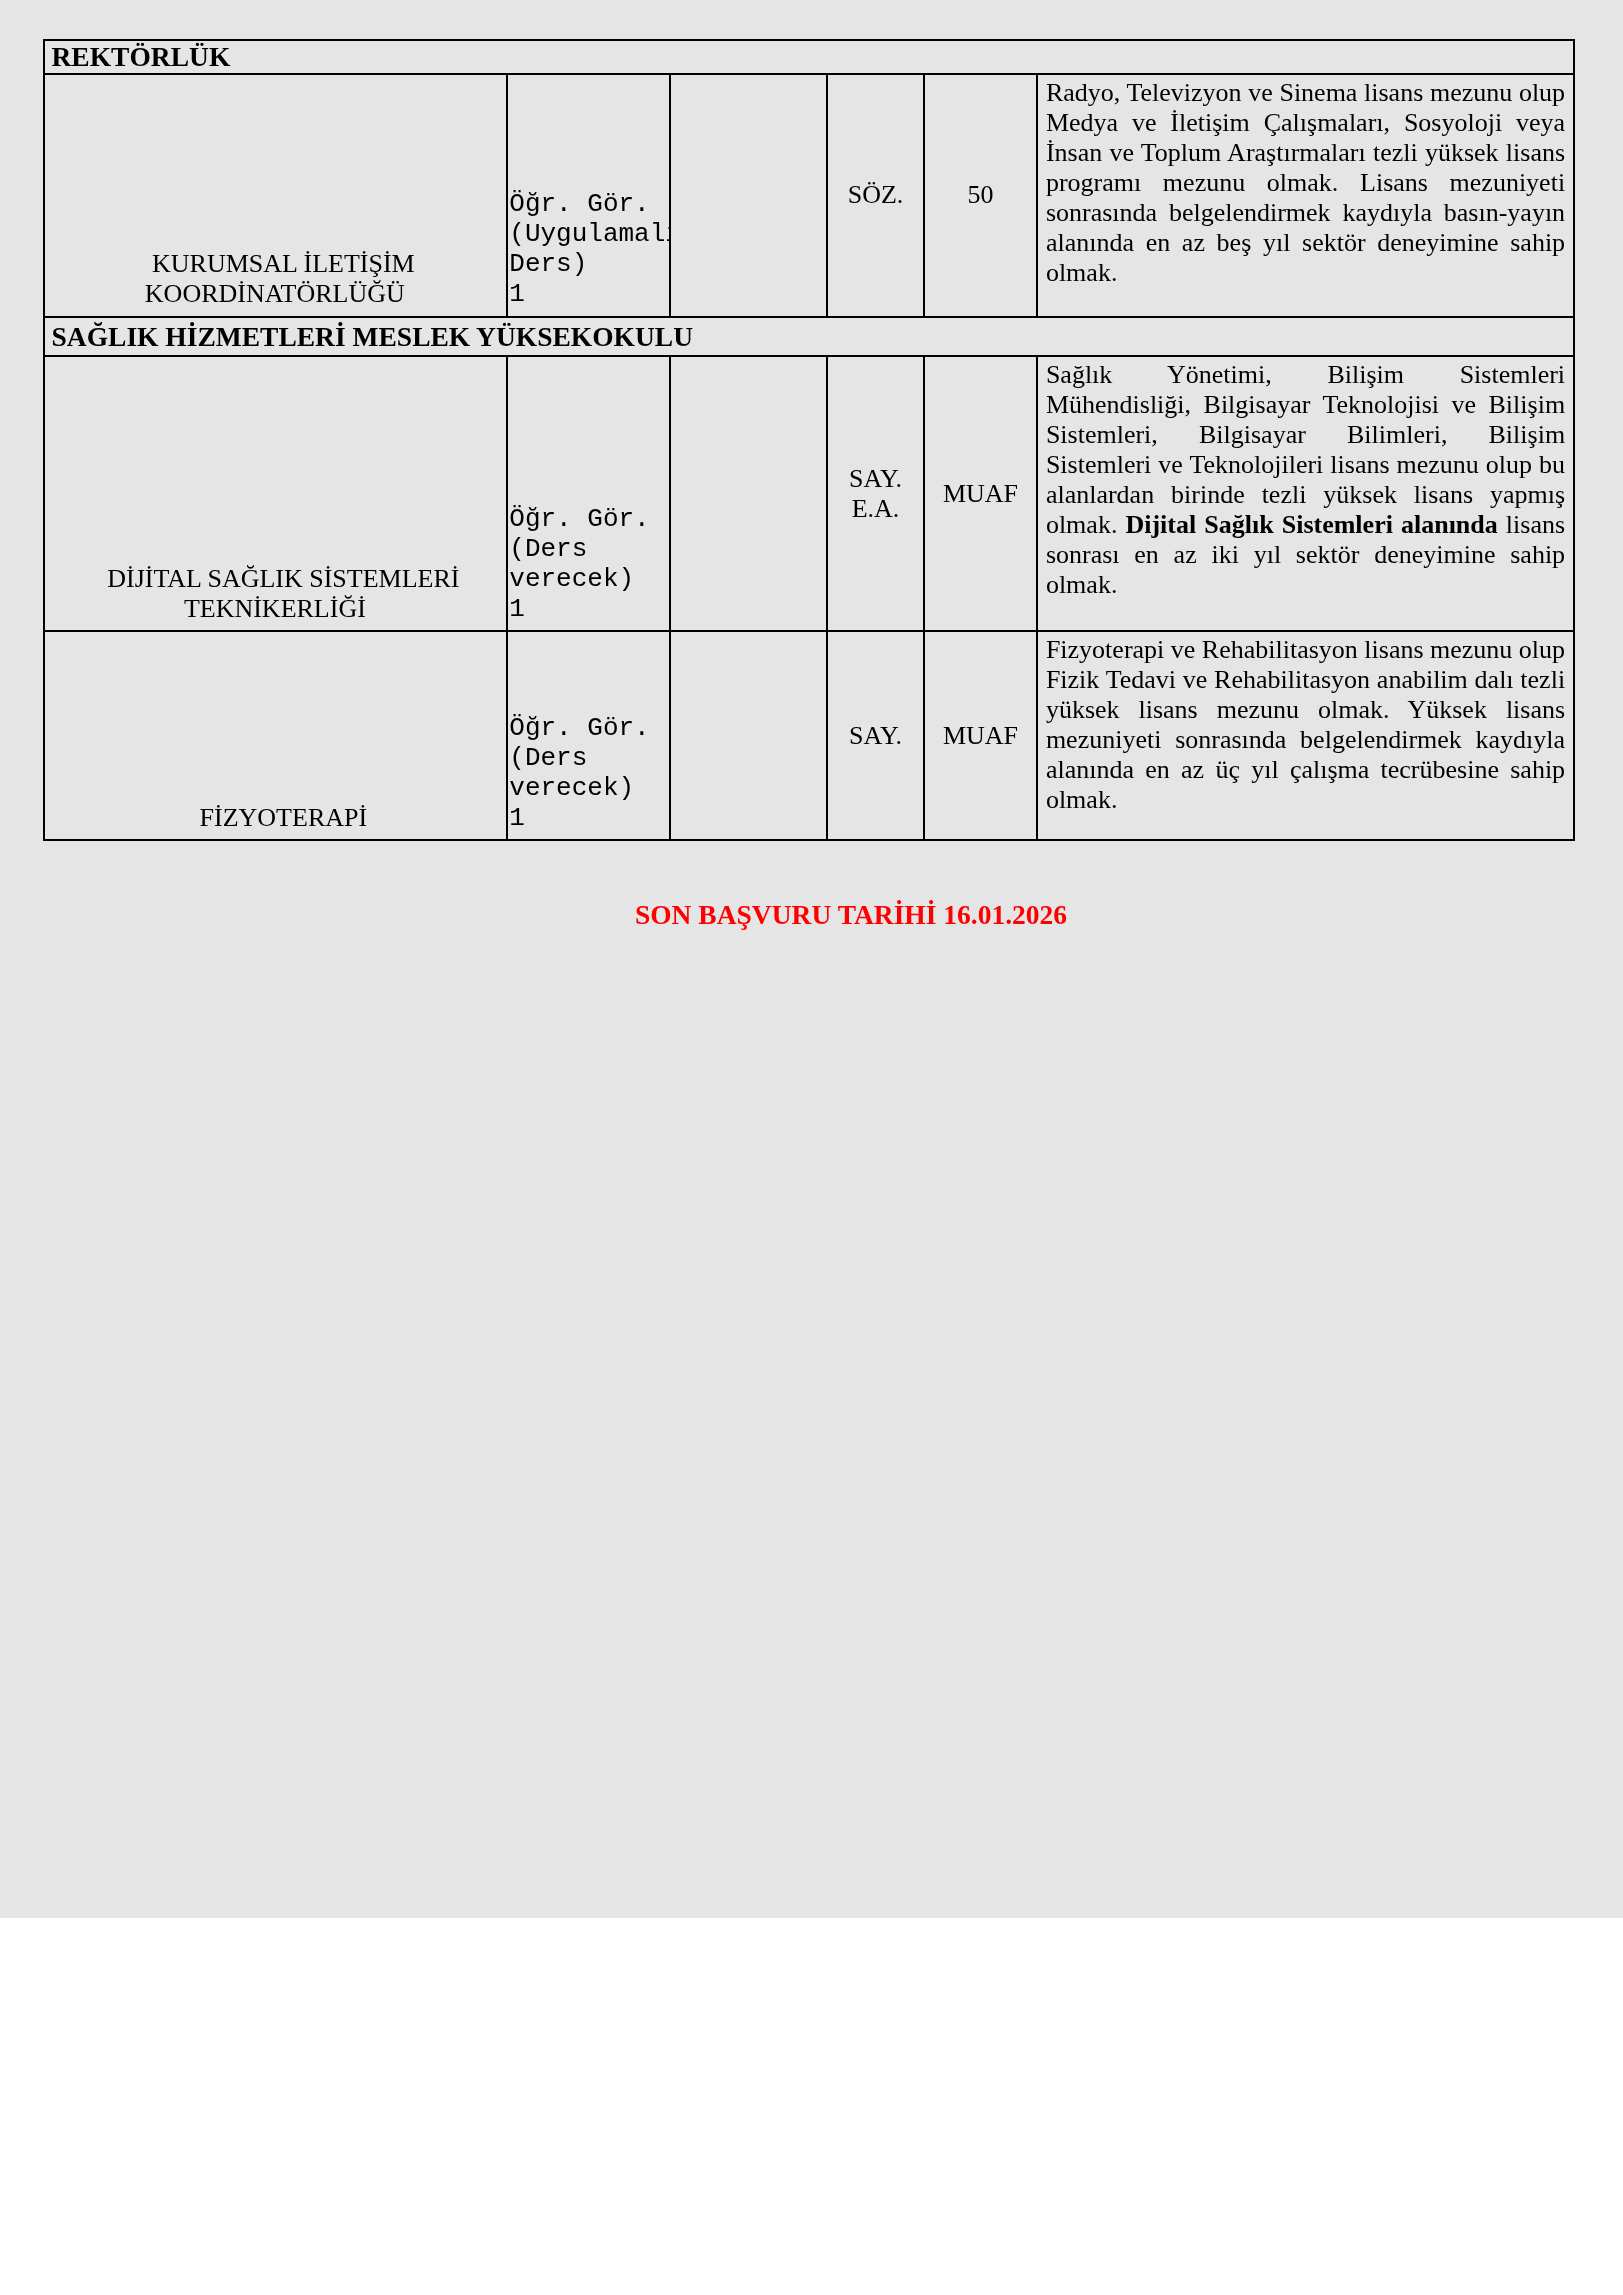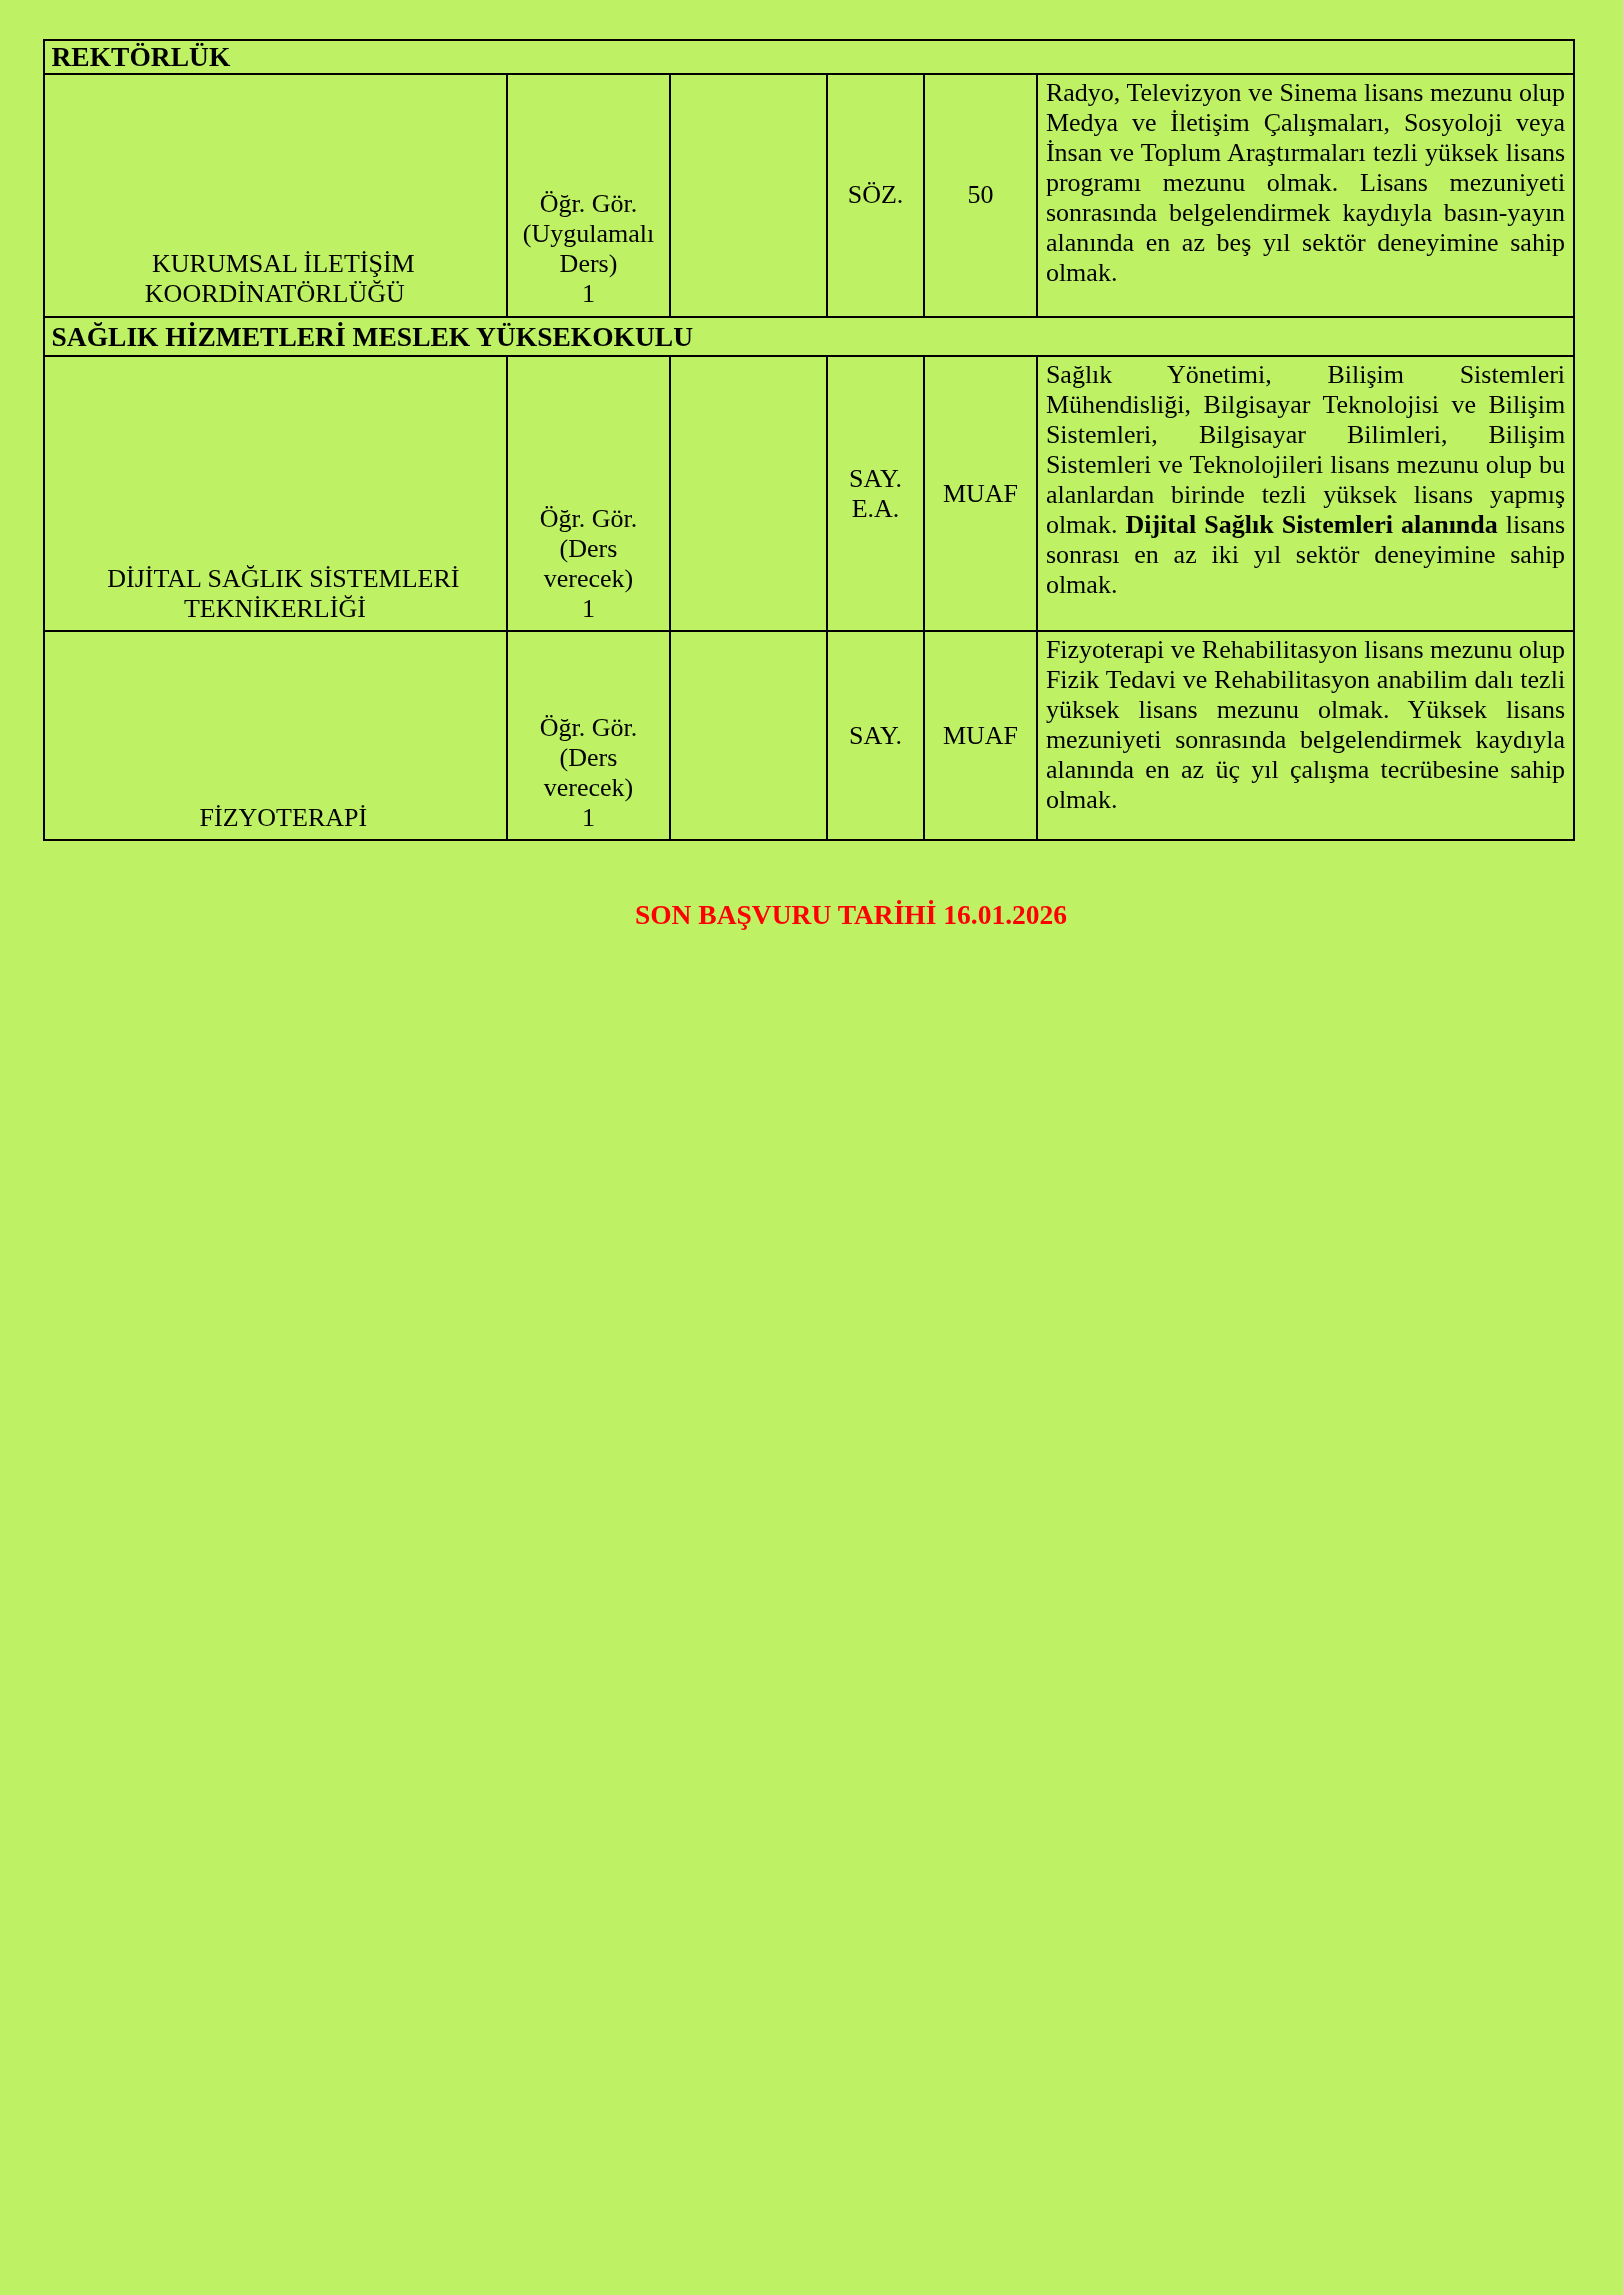--- a/index.html
+++ b/index.html
@@ -1,20 +1,20 @@
 <!DOCTYPE html>
 <html lang="tr" style="font-size:10.5px"><head>
 <meta charset="utf-8">
 <style>
   html, body { margin: 0; padding: 0; }
   .page {
     position: relative;
     width: 1623px;
-    height: 2295px;
-    background: #bef264;
+    height: 1918px;
+    background: #e5e5e5;
     color: #000000;
     font-family: "Liberation Serif", "DejaVu Serif", serif;
     overflow: hidden;
   }
   table.roster {
     border-collapse: collapse;
     table-layout: fixed;
     width: 1530px;
     margin: 39px 0 0 43px;
   }
@@ -43,24 +43,25 @@
     vertical-align: bottom;
     font-size: 26px;
     line-height: 30px;
     padding: 2.6px 3.9px 6.5px 2.6px;
     text-align: center;
   }
   td.c-unit div:first-child { text-indent: 17px; }
 
   td.c-pos {
     vertical-align: bottom;
-    text-align: center;
+    text-align: left;
     font-size: 26px;
     line-height: 30px;
     padding: 2.6px 1.3px 6.5px 1.3px;
+    font-family: Liberation Mono, monospace;
   }
   td.c-empty { }
   td.c-exam, td.c-score {
     vertical-align: middle;
     text-align: center;
     font-size: 26px;
     line-height: 30px;
     padding: 17px;
   }
   td.c-req {

